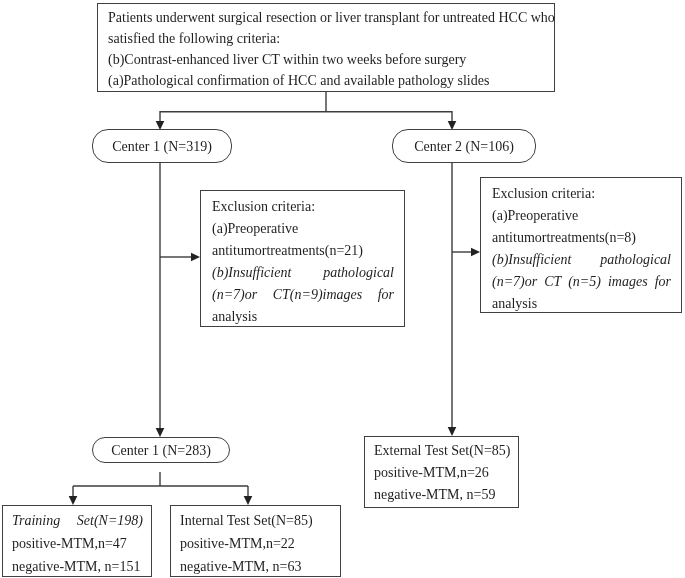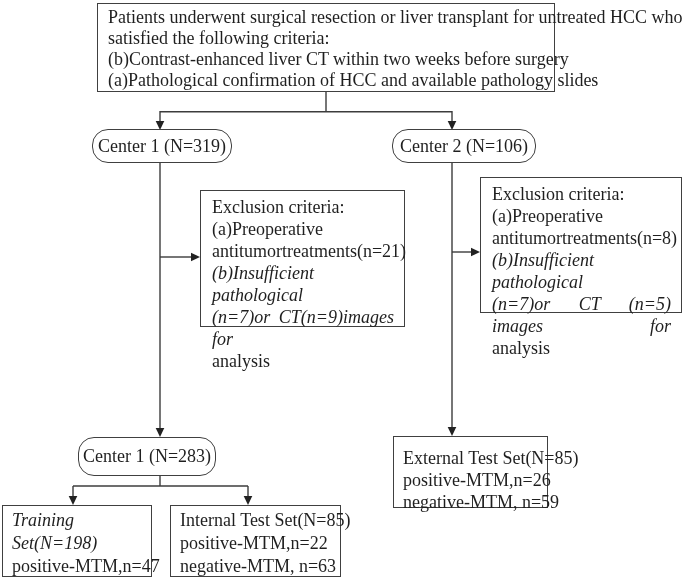--- a/index.html
+++ b/index.html
@@ -19,21 +19,21 @@
   .connectors {
     position: absolute;
     left: 0; top: 0;
     width: 685px; height: 578px;
   }
   .box {
     position: absolute;
     box-sizing: border-box;
     background: #ffffff;
     border: 1.5px solid #404040;
-    font-size: 18px;
+    font-size: 14px;
     line-height: 21px;
   }
   .box.centered {
     display: flex;
     align-items: center;
     justify-content: center;
     border-radius: 16px;
   }
   .line { white-space: nowrap; }
   .jline {
@@ -41,22 +41,22 @@
     text-align-last: justify;
     white-space: normal;
     font-style: italic;
   }
   
   .top-box       { left: 97px;  top: 3px;   width: 458px; height: 89px;  padding: 3px 6px 0 10px; }
   .center1-319   { left: 92px;  top: 129px; width: 140px; height: 34px; }
   .center2-106   { left: 392px; top: 129px; width: 144px; height: 34px; }
   .excl-left     { left: 200px; top: 190px; width: 205px; height: 137px; padding: 5px 10px 0 11px; line-height: 22px; }
   .excl-right    { left: 480px; top: 177px; width: 202px; height: 136px; padding: 5px 10px 0 11px; line-height: 22px; }
-  .center1-283   { left: 78px;  top: 437px; width: 138px; height: 39px; }
-  .external-box  { left: 393px; top: 436px; width: 155px; height: 72px; padding: 10px 8px 0 9px;  line-height: 22px; }
+  .center1-283   { left: 92px;  top: 437px; width: 138px; height: 26px; }
+  .external-box  { left: 364px; top: 436px; width: 155px; height: 72px; padding: 3px 8px 0 9px;  line-height: 22px; }
   .training-box  { left: 2px;   top: 505px; width: 150px; height: 72px; padding: 3px 8px 14px 9px;  line-height: 23px; }
   .internal-box  { left: 170px; top: 505px; width: 171px; height: 72px; padding: 3px 8px 16px 9px;  line-height: 23px; }
 </style>
 </head>
 <body>
 
 <div class="canvas">
 
   <svg class="connectors" viewBox="0 0 685 578" xmlns="http://www.w3.org/2000/svg">
     <g stroke="#3c3c3c" stroke-width="1.4" fill="none">

